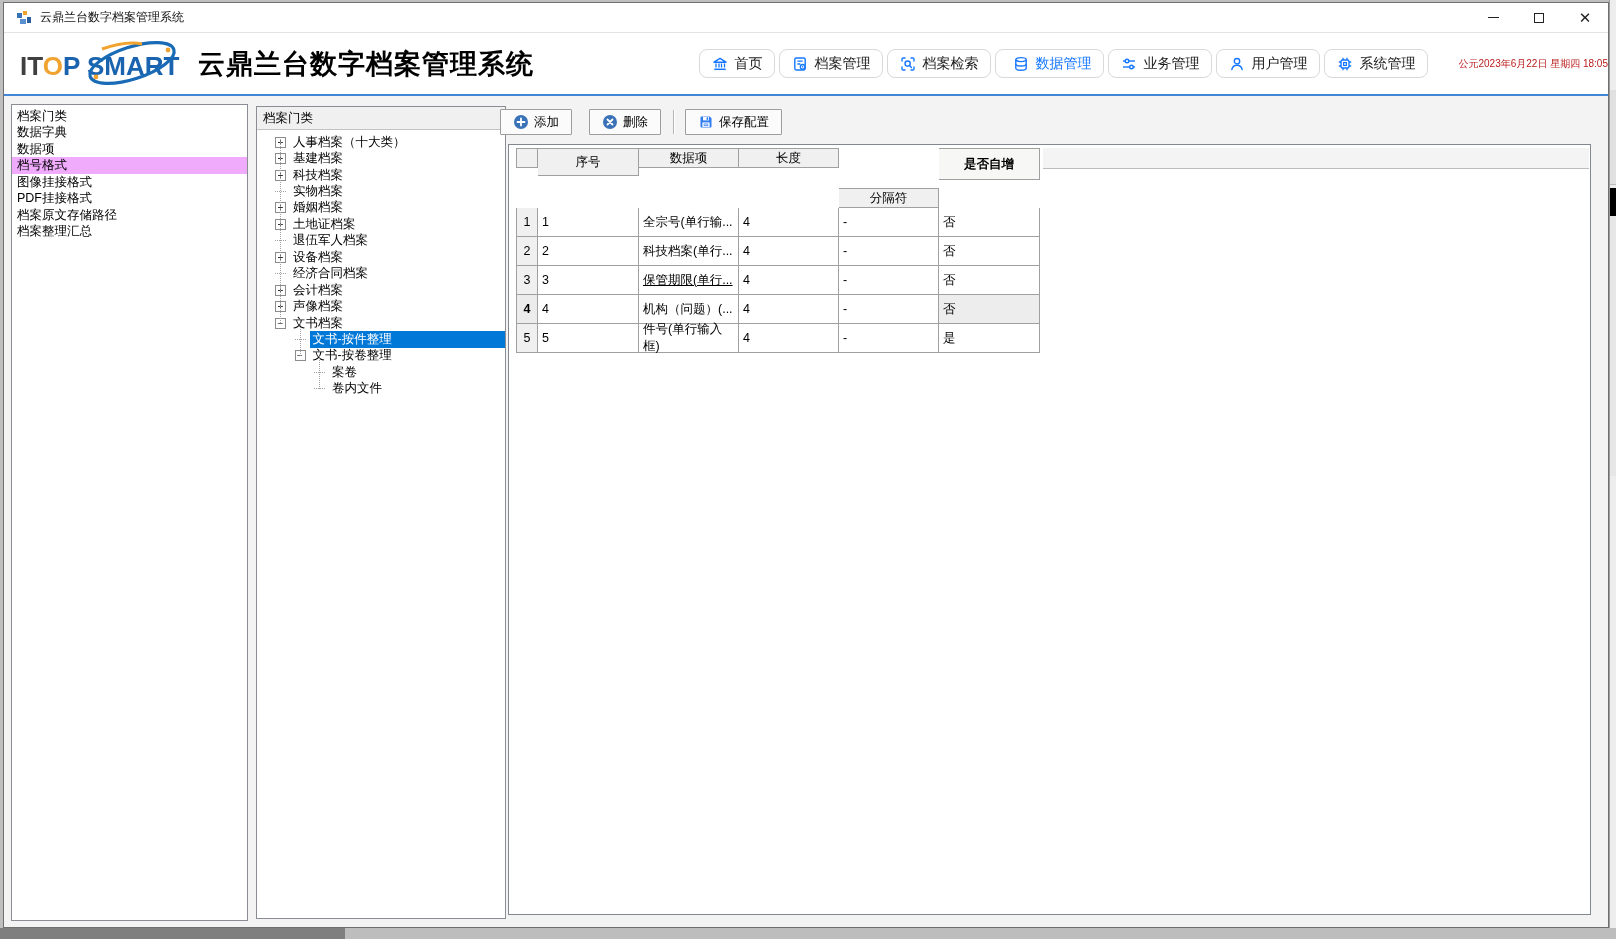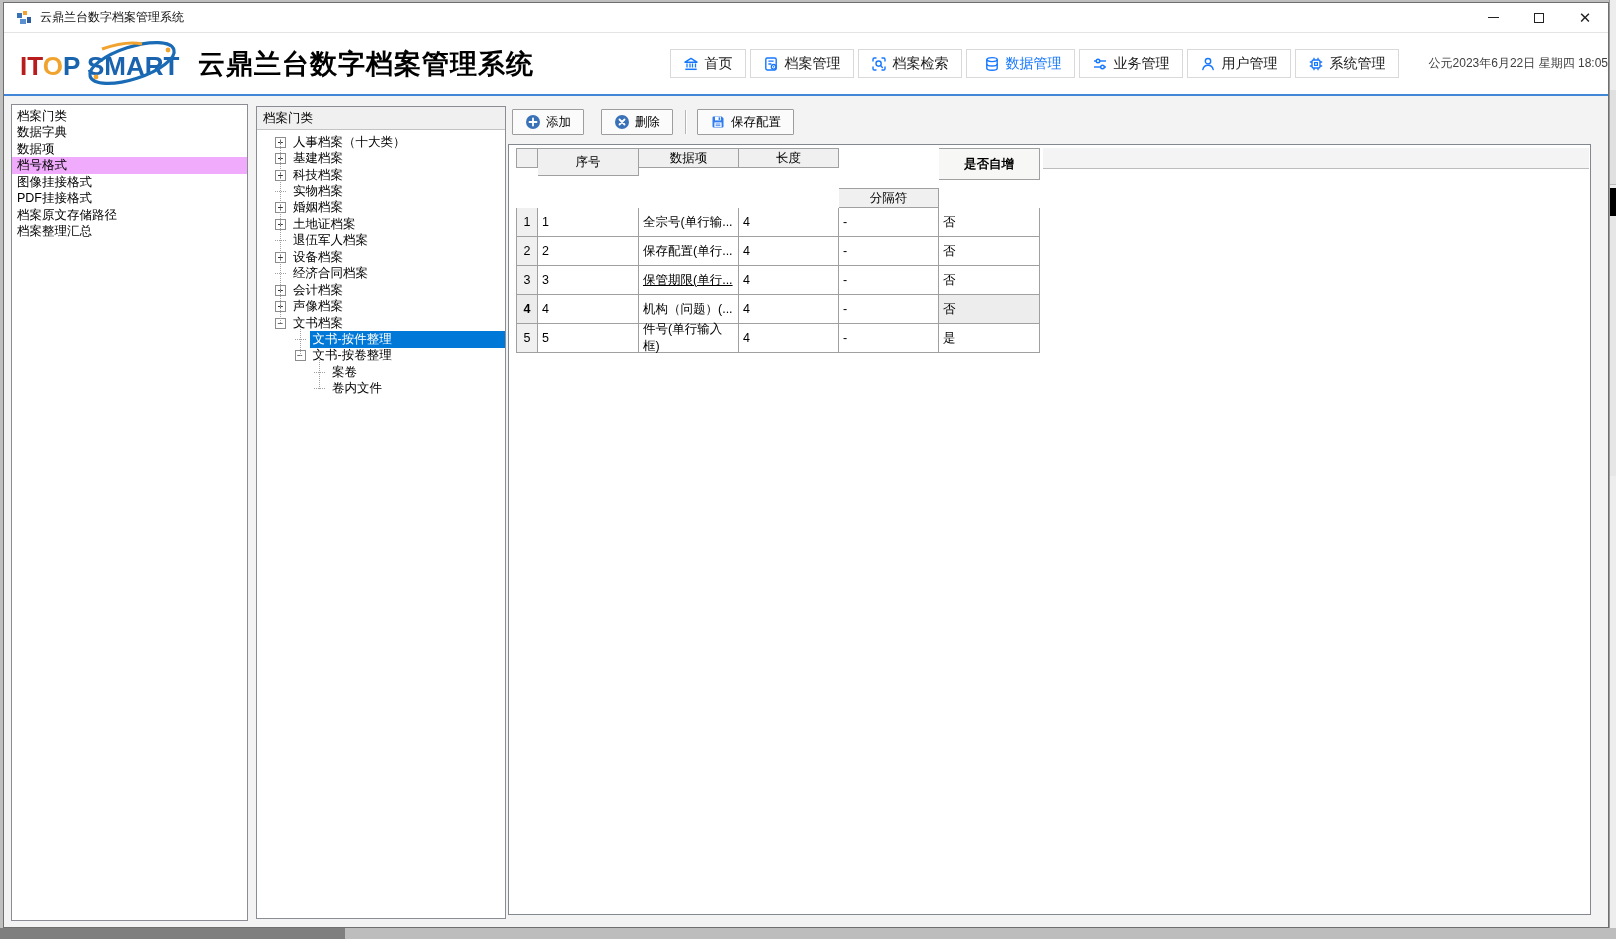--- a/index.html
+++ b/index.html
@@ -30,24 +30,24 @@
 
   
   #app-header { position:absolute; left:0; top:30px; width:100%; height:63px; background:#ffffff;
     border-bottom:2px solid #4286d8; display:flex; align-items:center; }
   #logo { position:relative; width:172px; height:56px; margin-left:12px; flex:0 0 auto; }
   #logo-text { position:absolute; left:4px; top:15px; font-size:26px; font-weight:700; letter-spacing:0px; white-space:nowrap; }
   #logo svg { position:absolute; left:0; top:0; }
   #header-title { font-size:27px; font-weight:700; color:#000; margin-left:10px; letter-spacing:1px; white-space:nowrap; }
   #nav-bar { margin-left:auto; display:flex; align-items:center; margin-right:14px; }
   .nav-btn { display:flex; align-items:center; gap:6px; height:29px; padding:0 12px; margin-left:4px;
-    background:#fff; border:1px solid #d9d9d9; border-radius:0; font-size:14px; color:#1a1a1a; cursor:pointer; white-space:nowrap; }
+    background:#fff; border:1px solid #d9d9d9; border-radius:8px; font-size:14px; color:#1a1a1a; cursor:pointer; white-space:nowrap; }
   .nav-btn.active { color:#1677ff;padding-left:17px; }
   .nav-btn svg { display:block; }
-  #header-datetime { font-size:12px; color:#404040; margin-left:16px; white-space:nowrap; }
+  #header-datetime { font-size:10px; color:#b91c1c; margin-left:16px; white-space:nowrap; }
 
   
   #sidebar-panel { position:absolute; left:7px; top:101px; width:237px; height:817px;
     background:#fff; border:1px solid #8a8d94; padding-top:3px; }
   .side-item { height:16.45px; line-height:16.45px; font-size:12.5px; color:#000; padding-left:5px; cursor:pointer; white-space:nowrap; }
   .side-item.selected { background:#f0abfc; }
 
   
   #tree-panel { position:absolute; left:252px; top:103px; width:250px; height:813px;
     background:#fff; border:1px solid #8a8d94; }
@@ -56,21 +56,21 @@
   #tree-body { position:relative; padding-top:4px; height:calc(100% - 23px); overflow:hidden; }
   .tree-row { display:flex; align-items:center; height:16.45px; font-size:12.5px; white-space:nowrap; cursor:pointer; }
   .tree-expander { width:11px; height:11px; border:1px solid #8c8c8c; background:#fff; flex:0 0 auto;
     display:flex; align-items:center; justify-content:center; font-size:10px; line-height:9px; color:#333; margin-right:4px; }
   .tree-stub { width:11px; height:0; border-top:1px dotted #a0a0a0; flex:0 0 auto; margin-right:4px; }
   .tree-label { padding:0 3px; color:#000; }
   .tree-label.sel { background:#0078d7; color:#fff; flex:1 1 auto; }
   .tree-vline { position:absolute; width:0; border-left:1px dotted #a0a0a0; }
 
   
-  #toolbar { position:absolute; left:508px; top:105px; height:28px; display:flex; align-items:center; }
+  #toolbar { position:absolute; left:496px; top:105px; height:28px; display:flex; align-items:center; }
   .tool-btn { display:flex; align-items:center; gap:5px; height:26px; padding:0 12px; margin-right:17px;
     background:#fbfbfb; border:1px solid #9d9d9d; border-radius:1px; font-size:12.5px; color:#000; cursor:pointer; white-space:nowrap; }
   .tool-sep { width:0; height:24px; border-left:1px solid #b5b5b5; border-right:1px solid #fff; margin:0 10px 0 -5px; }
 
   #grid-region { position:absolute; left:504px; top:141px; width:1083px; height:771px;
     background:#fff; border:1px solid #828790; }
   #grid-table { position:absolute; left:512px; top:145px; }
   .g-row { display:flex; }
   .g-cell { border-right:1px solid #a0a0a0; border-bottom:1px solid #a0a0a0; background:#fff;
     font-size:12.5px; display:flex; align-items:center; padding-left:4px; color:#000; }
@@ -114,21 +114,21 @@
             <div class="glyph-max"></div>
           </div>
           <div class="win-btn">
             <div class="glyph-close">✕</div>
           </div>
         </div>
     </div>
 
     <div id="app-header">
       <div id="logo">
-        <div id="logo-text"><span style="color: #b91c1c;">IT</span><span style="color: rgb(240, 163, 47);">O</span><span style="color: rgb(26, 99, 174);">P </span><span style="color: rgb(26, 99, 174);">SMART</span></div>
+        <div id="logo-text"><span style="color: #404040;">IT</span><span style="color: rgb(240, 163, 47);">O</span><span style="color: rgb(26, 99, 174);">P </span><span style="color: rgb(26, 99, 174);">SMART</span></div>
         <svg width="172" height="56" viewBox="0 0 172 56">
           <ellipse cx="116" cy="27" rx="44" ry="16" fill="none" stroke="#1a6bb5" stroke-width="3.2" transform="rotate(-18 116 27)"></ellipse>
           <path d="M86 13 A44 16 -18 0 1 126 8" fill="none" stroke="#f0a32f" stroke-width="3.2" transform="rotate(0)"></path>
           <circle cx="152" cy="14" r="2.4" fill="#f0a32f"></circle>
           <circle cx="80" cy="41" r="2.4" fill="#f0a32f"></circle>
         </svg>
       </div>
       <div id="header-title">云鼎兰台数字档案管理系统</div>
       <div id="nav-bar">
           <div class="nav-btn">
@@ -339,21 +339,21 @@
           <div class="g-cell g-rowhead" style="width: 22px; height: 29px;">1</div>
           <div class="g-cell" style="width: 101px; height: 29px;">1</div>
           <div class="g-cell" style="width: 100px; height: 29px;">全宗号(单行输...</div>
           <div class="g-cell" style="width: 100px; height: 29px;">4</div>
           <div class="g-cell" style="width: 100px; height: 29px;">-</div>
           <div class="g-cell" style="width: 101px; height: 29px;">否</div>
         </div>
         <div class="g-row">
           <div class="g-cell g-rowhead" style="width: 22px; height: 29px;">2</div>
           <div class="g-cell" style="width: 101px; height: 29px;">2</div>
-          <div class="g-cell" style="width: 100px; height: 29px;">保存配置(单行...</div>
+          <div class="g-cell" style="width: 100px; height: 29px;">科技档案(单行...</div>
           <div class="g-cell" style="width: 100px; height: 29px;">4</div>
           <div class="g-cell" style="width: 100px; height: 29px;">-</div>
           <div class="g-cell" style="width: 101px; height: 29px;">否</div>
         </div>
         <div class="g-row">
           <div class="g-cell g-rowhead" style="width: 22px; height: 29px;">3</div>
           <div class="g-cell" style="width: 101px; height: 29px;">3</div>
           <div class="g-cell" style="width: 100px; height: 29px; text-decoration: underline;">保管期限(单行...</div>
           <div class="g-cell" style="width: 100px; height: 29px;">4</div>
           <div class="g-cell" style="width: 100px; height: 29px;">-</div>

